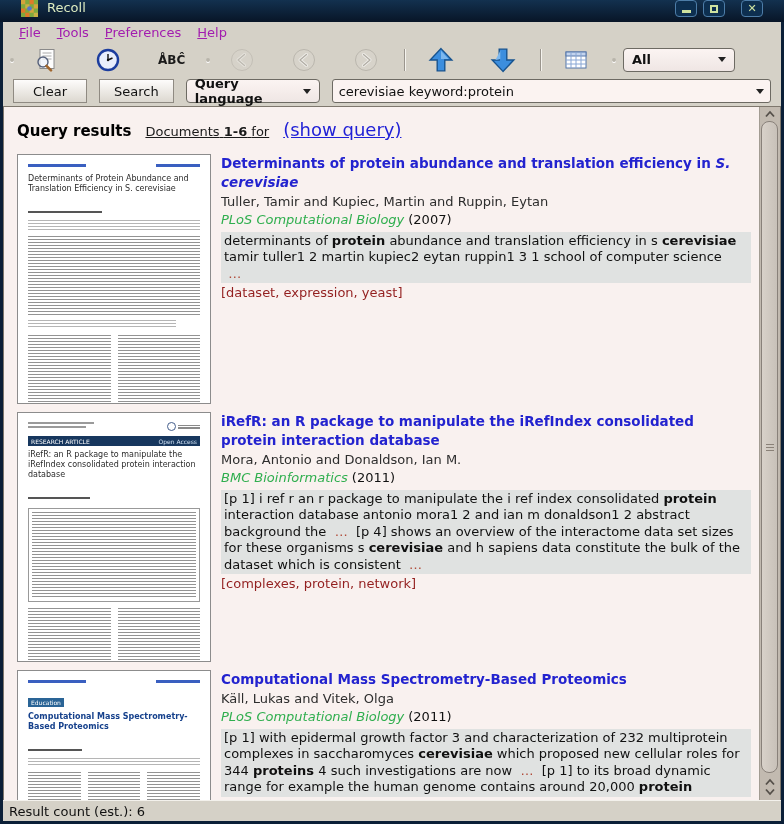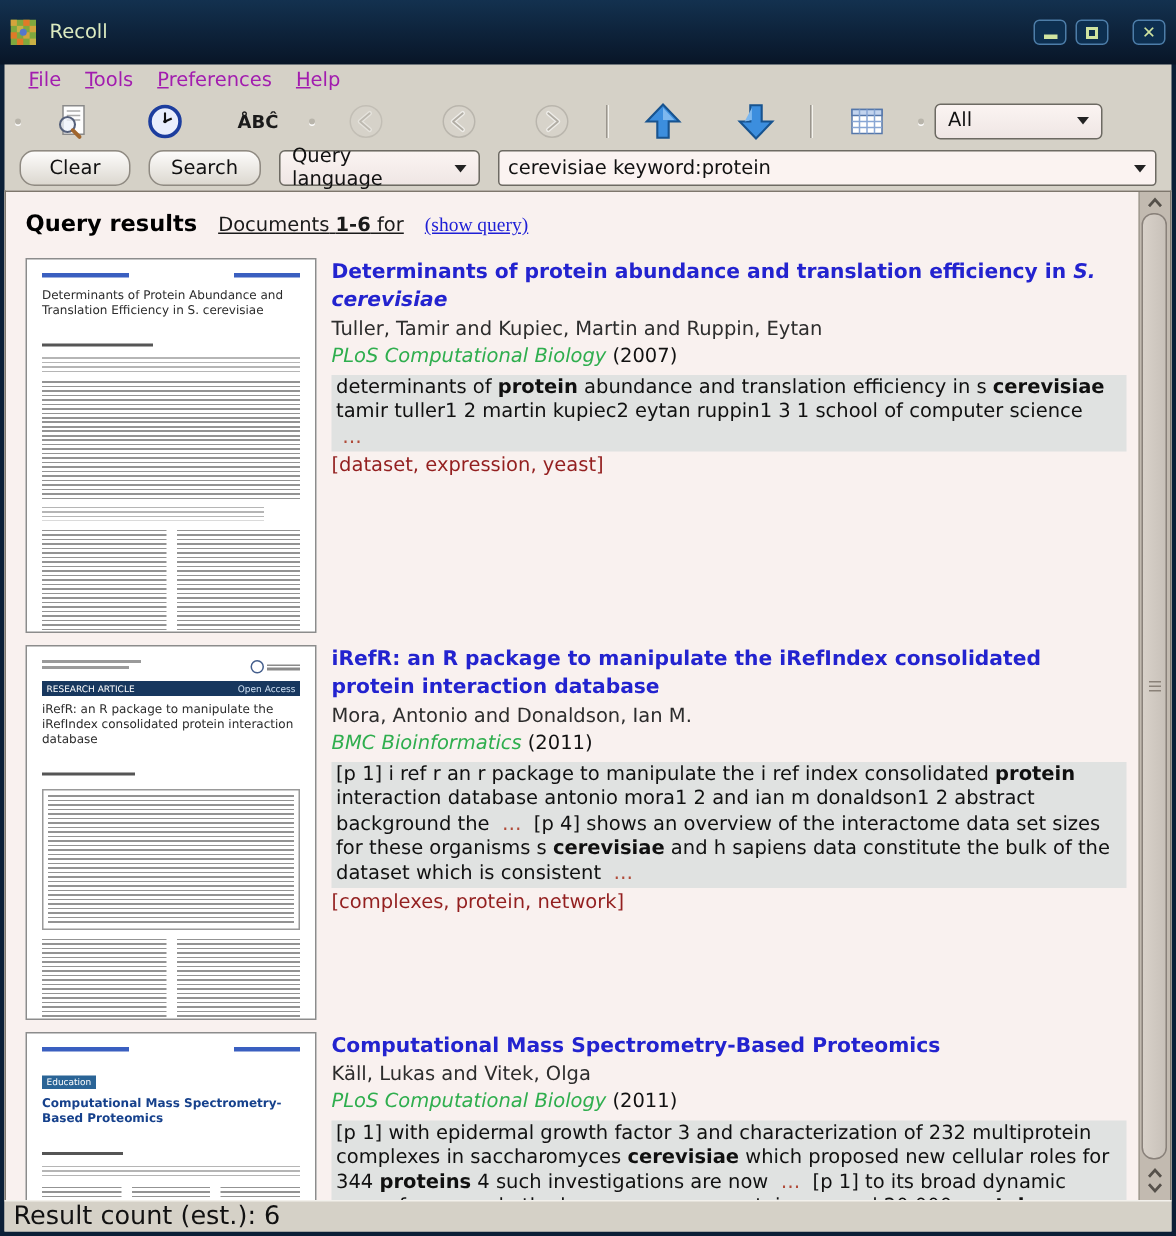--- a/index.html
+++ b/index.html
@@ -4,58 +4,58 @@
 <style>
   html,body{margin:0;padding:0;background:#555;}
   *{box-sizing:border-box;}
   #window{
     width:784px;height:824px;margin:0 auto;position:relative;
     background:#0b1f37;display:flex;flex-direction:column;
     font-family:"DejaVu Sans","Liberation Sans",sans-serif;
     overflow:hidden;
   }
   
-  .titlebar{height:43px;background:linear-gradient(#13314f,#081527);display:flex;align-items:center;padding:0 7px;flex:none;}
+  .titlebar{height:22px;background:linear-gradient(#13314f,#081527);display:flex;align-items:flex-start;padding:0 21px;flex:none;}
   .app-icon{width:17px;height:17px;margin-right:9px;flex:none;}
   .title-text{color:#dcebc0;font-size:13px;flex:1;}
   .winbtn{width:22px;height:17px;border:1px solid #4d7da8;border-radius:4px;background:#0d2f50;display:flex;align-items:center;justify-content:center;margin-left:6px;cursor:default;}
   .winbtn.close{margin-left:16px;}
   .glyph-min{width:9px;height:3px;background:#cfe3a0;margin-top:6px;}
   .glyph-max{width:8px;height:8px;border:2px solid #cfe3a0;}
   .glyph-close{color:#cfe3a0;font-size:11px;font-weight:bold;line-height:1;}
   
   .app-body{flex:1;margin:0 3px 3px 3px;background:#d5d1c7;display:flex;flex-direction:column;min-height:0;}
   
   .menubar{height:21px;display:flex;align-items:center;padding:0 8px;flex:none;}
   .menu-item{font-size:13px;color:#a21caf;padding:1px 8px;}
   .su{text-decoration:underline;}
   
   .toolbar{height:33px;display:flex;align-items:center;padding:0 4px;flex:none;}
   .hdot{width:4px;height:4px;border-radius:50%;background:#b9b5ab;box-shadow:0 1px 0 #fff;margin:0 3px;flex:none;}
-  .tbtn{width:28px;height:28px;display:flex;align-items:center;justify-content:center;flex:none;margin:0 17px;}
+  .tbtn{width:28px;height:28px;display:flex;align-items:center;flex:none;margin:0 17px;}
   .vsep{width:0;height:22px;border-left:1px solid #9a958d;border-right:1px solid #f5f3ee;margin:0 5px;flex:none;}
   .abc{font-size:12px;font-weight:bold;color:#1a1a1a;letter-spacing:0;}
-  .combo{height:24px;border:1px solid #6d6a63;border-radius:4px;background:linear-gradient(#fbf4f2,#efe6e4);display:flex;align-items:center;padding:0 8px;font-size:13px;color:#111;}
+  .combo{height:24px;border:1px solid #6d6a63;border-radius:4px;background:linear-gradient(#fbf4f2,#efe6e4);display:flex;align-items:center;padding:0 8px;font-size:13px;color:#111;font-weight:bold;}
   .combo .chev{margin-left:auto;width:0;height:0;border-left:4px solid transparent;border-right:4px solid transparent;border-top:5px solid #222;}
   .combo-all{width:112px;margin-left:4px;}
   
   .searchrow{height:30px;display:flex;align-items:center;padding:0 10px;gap:12px;flex:none;}
-  .pbtn{height:24px;min-width:74px;border:1px solid #8f8a82;border-radius:10px;background:linear-gradient(#fdfcfb,#dcd8d0);font-size:13px;color:#111;font-family:inherit;padding:0 14px;text-align:center;}
+  .pbtn{height:24px;min-width:74px;border:1px solid #8f8a82;border-radius:0;background:linear-gradient(#fdfcfb,#dcd8d0);font-size:13px;color:#111;font-family:inherit;padding:0 14px;text-align:center;}
   .combo-ql{width:134px;gap:10px;}
   .query-wrap{flex:1;height:24px;border:1px solid #6d6a63;border-radius:3px;background:#fbf3f1;display:flex;align-items:center;padding:0 6px 0 4px;}
   .query-wrap input{flex:1;border:none;background:transparent;font-size:13px;font-family:inherit;color:#111;outline:none;padding:0 2px;}
   .query-wrap .chev{width:0;height:0;border-left:4px solid transparent;border-right:4px solid transparent;border-top:5px solid #222;}
   
   .results-panel{flex:1;min-height:0;border-top:1px solid #7e776d;border-left:1px solid #7e776d;border-right:1px solid #7e776d;background:#f9f1ef;display:flex;justify-content:flex-end;}
   .results-view{flex:1;min-width:0;overflow:hidden;padding:10px 4px 0 13px;}
   .rheader{display:flex;align-items:baseline;gap:14px;margin:2px 0 14px 0;}
   .rheader h1{font-size:15px;font-weight:bold;color:#000;margin:0;}
   .rheader .docs{font-size:13px;color:#1a1a1a;text-decoration:underline;}
   .rheader .docs b{font-weight:bold;}
-  .showq{font-size:13px;color:#1f1fd6;text-decoration:underline;cursor:pointer;font-family:Liberation Serif, serif;}
+  .showq{font-size:18px;color:#1f1fd6;text-decoration:underline;cursor:pointer;}
   .result{display:flex;gap:10px;margin-bottom:8px;}
   .thumb{width:194px;height:250px;flex:none;background:#fff;border:1px solid #8c8c8c;padding:9px 10px;overflow:hidden;position:relative;}
   .rtext{flex:1;min-width:0;padding-right:4px;}
   .rtitle{font-size:13.5px;font-weight:bold;color:#2323cf;line-height:1.4;}
   .rtitle .si{font-style:italic;}
   .rauthors{font-size:13px;color:#2d2d2d;line-height:1.35;margin-top:1px;}
   .rjournal{font-size:13px;line-height:1.35;margin-top:1px;}
   .jname{color:#2fae4e;font-style:italic;}
   .jyear{color:#111;margin-left:4px;}
   .rsnippet{background:#e0e2e1;font-size:13px;color:#101010;line-height:1.27;padding:1px 3px;margin-top:3px;white-space:pre-wrap;}
@@ -64,21 +64,21 @@
   .rkeywords{font-size:13px;color:#931f1f;margin-top:2px;line-height:1.3;}
   
   .scrollbar{width:21px;flex:none;background:#c2bab0;border-left:1px solid #a29c92;display:flex;flex-direction:column;align-items:center;}
   .sb-arrow{width:100%;height:13px;display:flex;align-items:center;justify-content:center;flex:none;}
   .sb-track{flex:1;width:100%;position:relative;}
   .sb-thumb{position:absolute;left:1px;right:2px;top:1px;bottom:3px;background:linear-gradient(90deg,#d8d1c9,#c8c1b9);border:1px solid #89817a;border-radius:8px;display:flex;align-items:center;justify-content:center;}
   .grip{width:8px;}
   .grip div{height:1px;background:#8a8178;margin:2px 0;}
   .sb-bottom{flex:none;width:100%;padding:2px 0 4px 0;display:flex;flex-direction:column;align-items:center;gap:2px;}
   
-  .statusbar{height:21px;flex:none;border-top:1px solid #f3f1ec;background:#d5d1c7;display:flex;align-items:center;padding:0 6px;font-size:17px;color:#111;}
+  .statusbar{height:21px;flex:none;border-top:1px solid #f3f1ec;background:#d5d1c7;display:flex;align-items:center;padding:0 6px;font-size:13px;color:#111;}
   
   .bar{display:inline-block;height:3px;background:#3a5fc0;}
   .bar.grey{background:#9a9a9a;}
   .bar.dark{background:#555;}
   .fl{background-image:repeating-linear-gradient(to bottom,#939393 0,#939393 1px,transparent 1px,transparent 3px);}
   .fl.lite{background-image:repeating-linear-gradient(to bottom,#b5b5b5 0,#b5b5b5 1px,transparent 1px,transparent 3px);}
   .p-head{display:flex;justify-content:space-between;margin-bottom:7px;}
   .p-title{font-size:8px;line-height:1.25;color:#2b2b2b;margin:2px 0 4px 0;}
   .p-cols{display:flex;gap:7px;margin-top:6px;}
   .p-cols > div{flex:1;}

